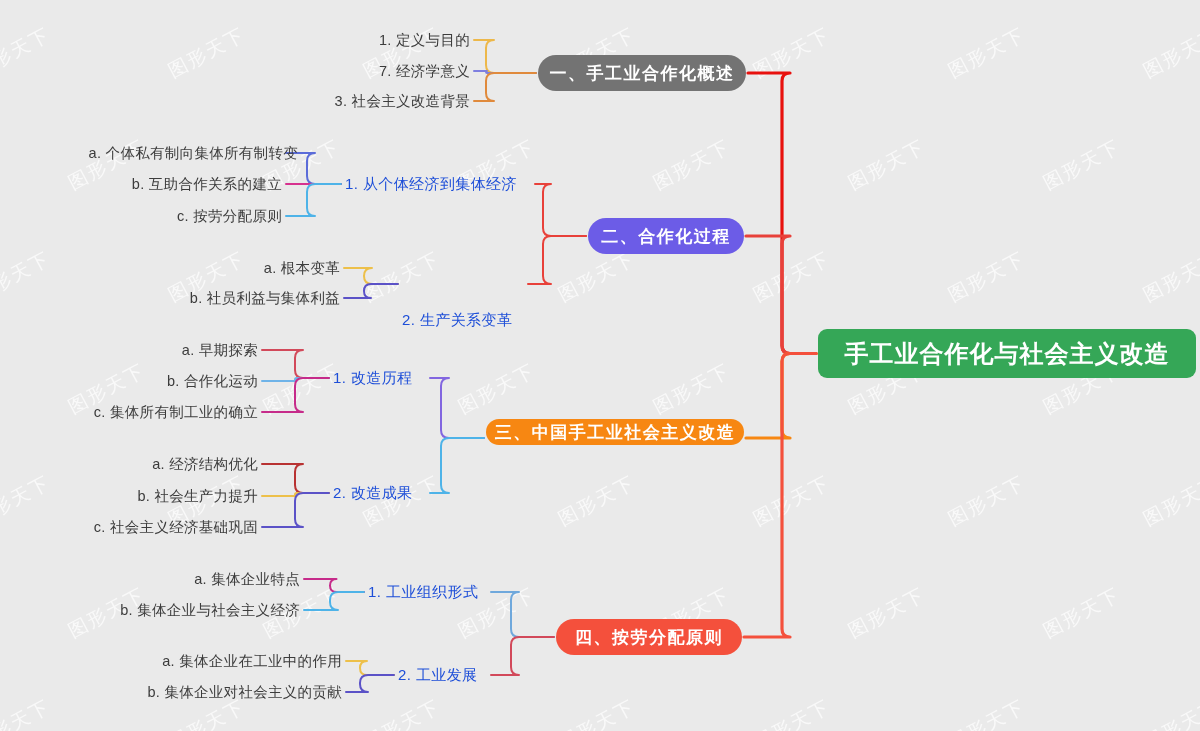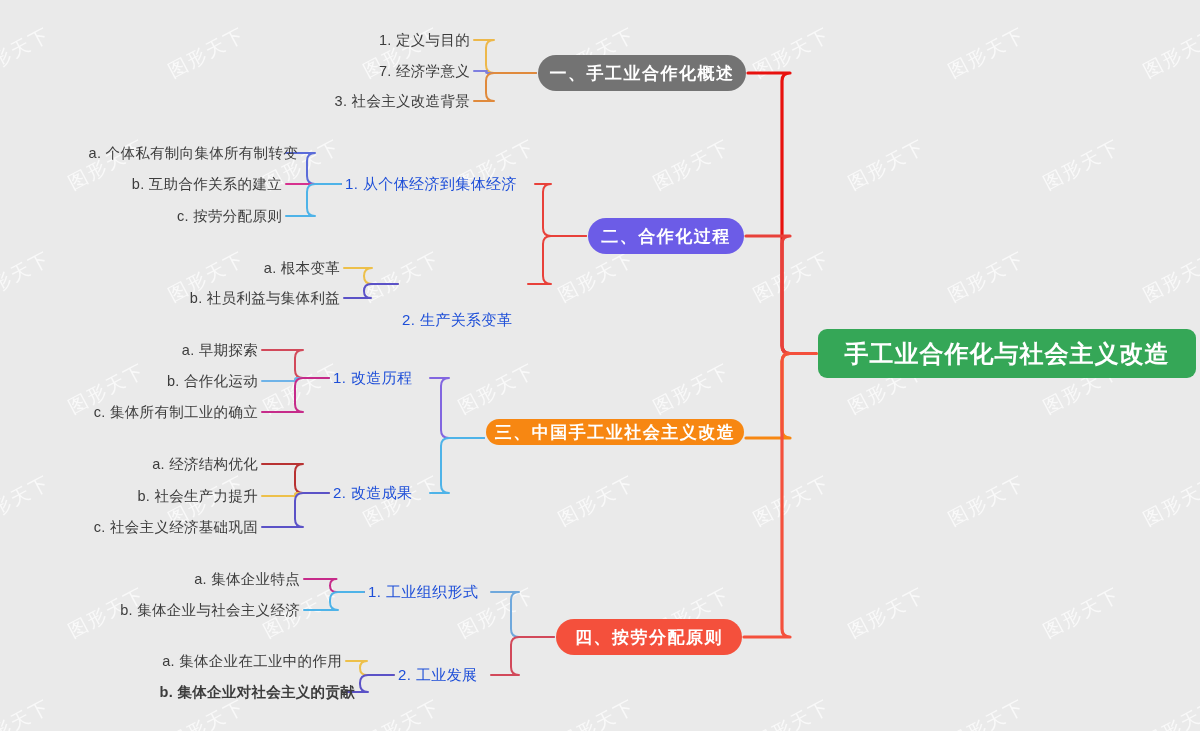--- a/index.html
+++ b/index.html
@@ -198,17 +198,17 @@
       <div class="node sub align-left" style="left: 333px; top: 481px; width: 93px; height: 24px;">2. 改造成果</div>
       <div class="node leaf align-right" style="left: 139px; top: 453px; width: 119px; height: 22px;">a. 经济结构优化</div>
       <div class="node leaf align-right" style="left: 126px; top: 485px; width: 132px; height: 22px;">b. 社会生产力提升</div>
       <div class="node leaf align-right" style="left: 69px; top: 516px; width: 189px; height: 22px;">c. 社会主义经济基础巩固</div>
       <div class="node branch" style="left: 486px; top: 419px; width: 258px; height: 26px; background: rgb(247, 135, 18); color: rgb(255, 255, 255);">三、中国手工业社会主义改造</div>
       <div class="node sub align-left" style="left: 368px; top: 580px; width: 119px; height: 24px;">1. 工业组织形式</div>
       <div class="node leaf align-right" style="left: 183px; top: 568px; width: 117px; height: 22px;">a. 集体企业特点</div>
       <div class="node leaf align-right" style="left: 94px; top: 599px; width: 206px; height: 22px;">b. 集体企业与社会主义经济</div>
       <div class="node sub align-left" style="left: 398px; top: 663px; width: 89px; height: 24px;">2. 工业发展</div>
       <div class="node leaf align-right" style="left: 135px; top: 650px; width: 207px; height: 22px;">a. 集体企业在工业中的作用</div>
-      <div class="node leaf align-right" style="left: 130px; top: 681px; width: 225px; height: 22px; font-weight: bold;">b. 集体企业对社会主义的贡献</div>
+      <div class="node leaf align-right" style="left: 117px; top: 681px; width: 225px; height: 22px;">b. 集体企业对社会主义的贡献</div>
       <div class="node branch" style="left: 556px; top: 619px; width: 186px; height: 36px; background: rgb(244, 80, 60); color: rgb(255, 255, 255);">四、按劳分配原则</div>
     </div>
 
 </div>
 
 </body></html>

